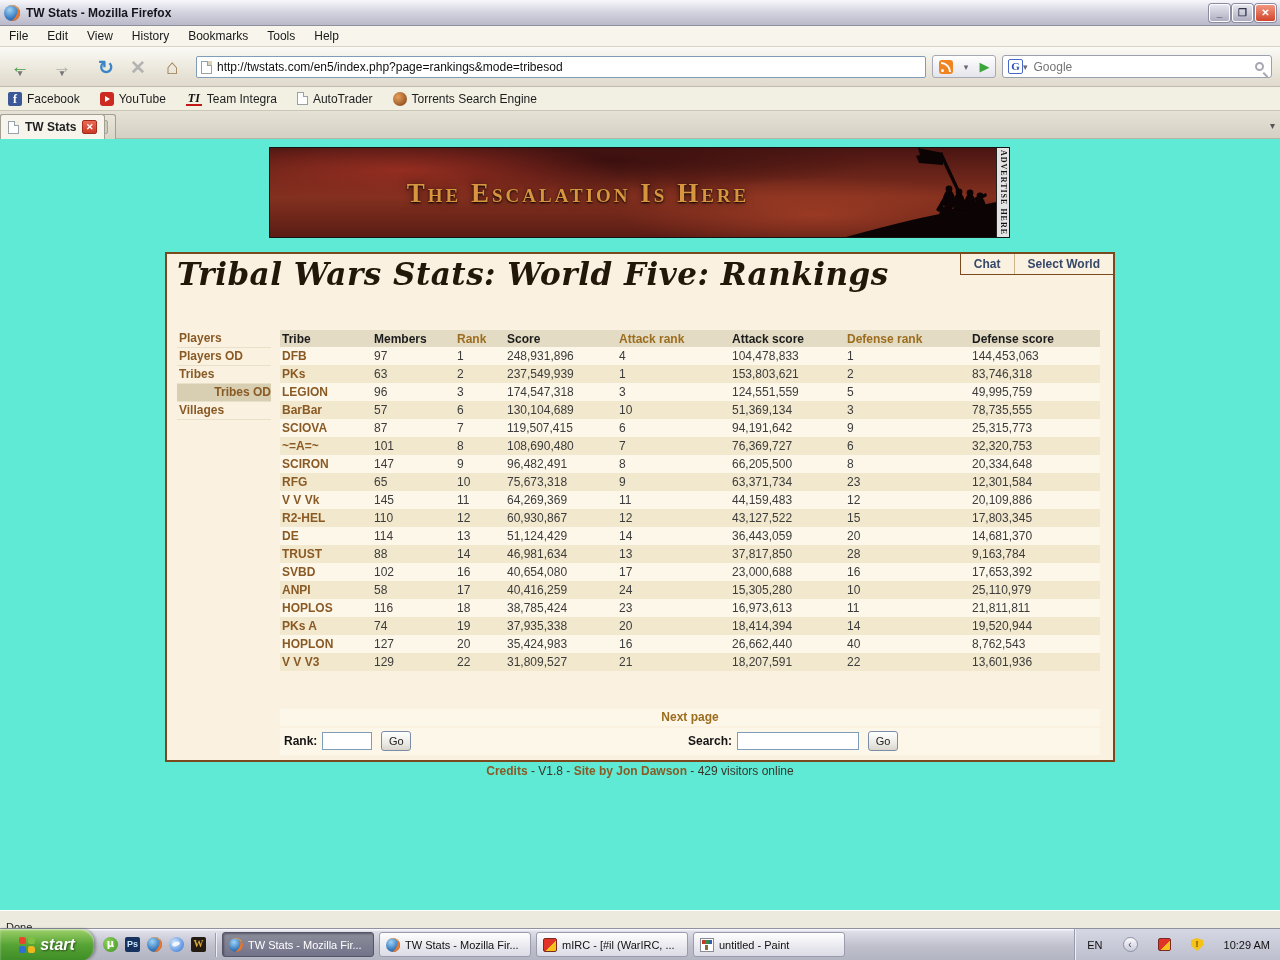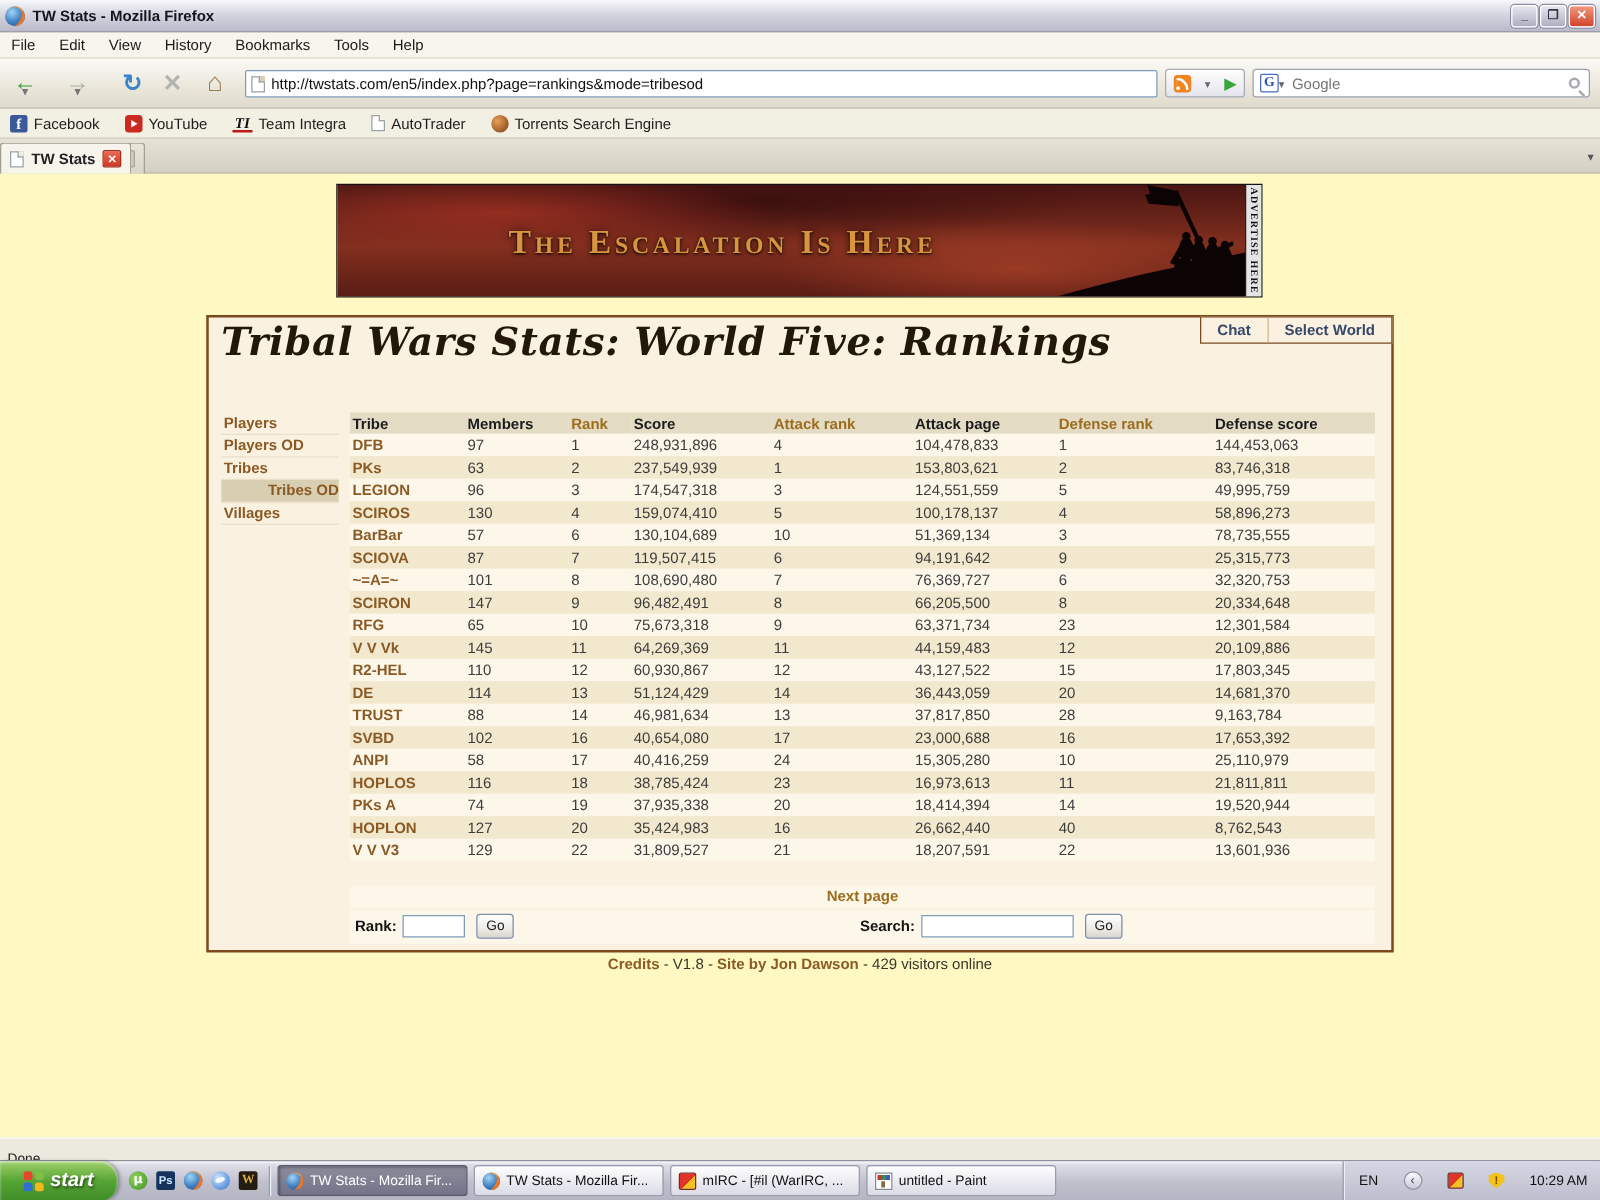--- a/index.html
+++ b/index.html
@@ -127,21 +127,21 @@
     font-size:12px; color:#222; background:linear-gradient(#e9e5d9,#d9d5c8); }
   .tab.active { background:#f7f4ec; font-weight:bold; }
   .tab .tab-label { flex:1; overflow:hidden; white-space:nowrap; }
   .tab-close { width:15px; height:14px; border-radius:2px; font-size:9px; line-height:13px;
     text-align:center; background:#cfcbbf; border:1px solid #a8a496; color:#77736a; flex:0 0 auto; }
   .tab.active .tab-close { background:linear-gradient(#ea6a55,#cc3a26); border-color:#a32c1c; color:#fff; font-weight:bold; }
   .tab .bm-ic { width:13px; height:13px; }
   #tab-list-btn { position:absolute; right:5px; top:9px; font-size:10px; color:#555; }
 
   
-  #viewport { top:139px; height:771px; background:#fef9c3; }
+  #viewport { top:139px; height:771px; background:#5eead4; }
   #viewport > * { position:absolute; }
 
   #banner { left:269px; top:8px; width:741px; height:91px; border:1px solid #141414; display:flex; }
   .banner-main { flex:1; position:relative; overflow:hidden;
     background:
       radial-gradient(ellipse 50% 60% at 18% 25%, rgba(158,48,34,.85), transparent 60%),
       radial-gradient(ellipse 45% 70% at 75% 75%, rgba(170,66,40,.7), transparent 60%),
       radial-gradient(ellipse 60% 50% at 45% 15%, rgba(55,14,14,.9), transparent 65%),
       linear-gradient(180deg,#4a1512,#83301f 55%,#5a1c14); }
   .banner-headline { position:absolute; left:0; right:110px; top:30px; text-align:center;
@@ -389,21 +389,21 @@
           <col style="width:130px">
       </colgroup>
       <thead>
         <tr>
 
         <th>Tribe</th>
             <th>Members</th>
             <th>Rank</th>
             <th>Score</th>
             <th>Attack rank</th>
-            <th>Attack page</th>
+            <th>Attack score</th>
             <th>Defense rank</th>
             <th>Defense score</th>
           </tr>
       </thead>
       <tbody>
 
       <tr>
           <td class="tribe">DFB</td>
           <td>97</td>
           <td>1</td>
@@ -425,30 +425,20 @@
         </tr>
           <tr>
           <td class="tribe">LEGION</td>
           <td>96</td>
           <td>3</td>
           <td>174,547,318</td>
           <td>3</td>
           <td>124,551,559</td>
           <td>5</td>
           <td>49,995,759</td>
-        </tr>
-          <tr>
-          <td class="tribe">SCIROS</td>
-          <td>130</td>
-          <td>4</td>
-          <td>159,074,410</td>
-          <td>5</td>
-          <td>100,178,137</td>
-          <td>4</td>
-          <td>58,896,273</td>
         </tr>
           <tr>
           <td class="tribe">BarBar</td>
           <td>57</td>
           <td>6</td>
           <td>130,104,689</td>
           <td>10</td>
           <td>51,369,134</td>
           <td>3</td>
           <td>78,735,555</td>

